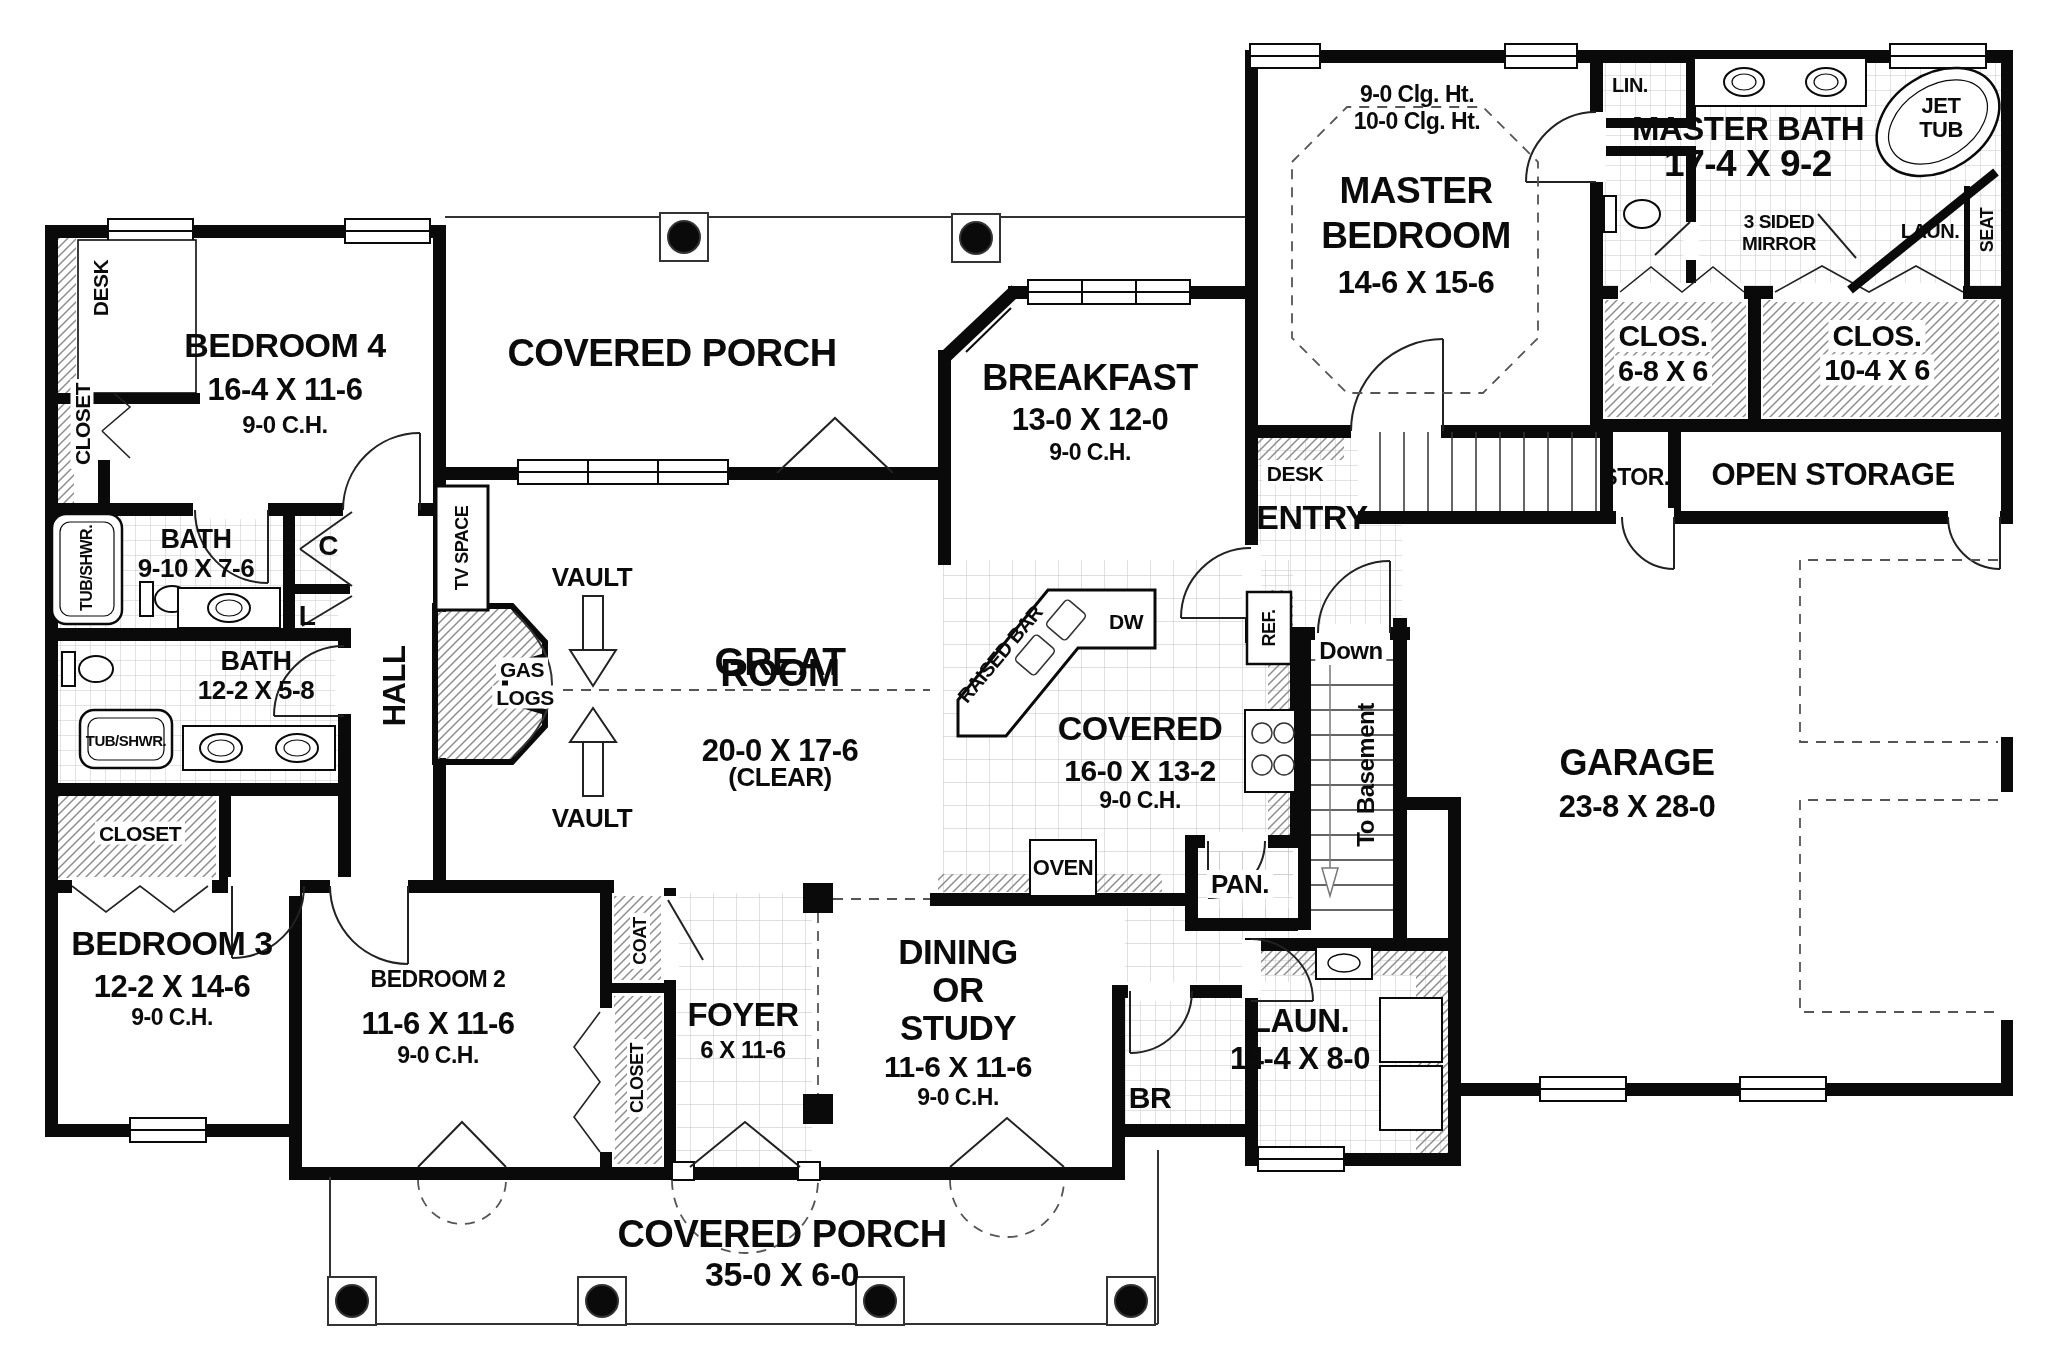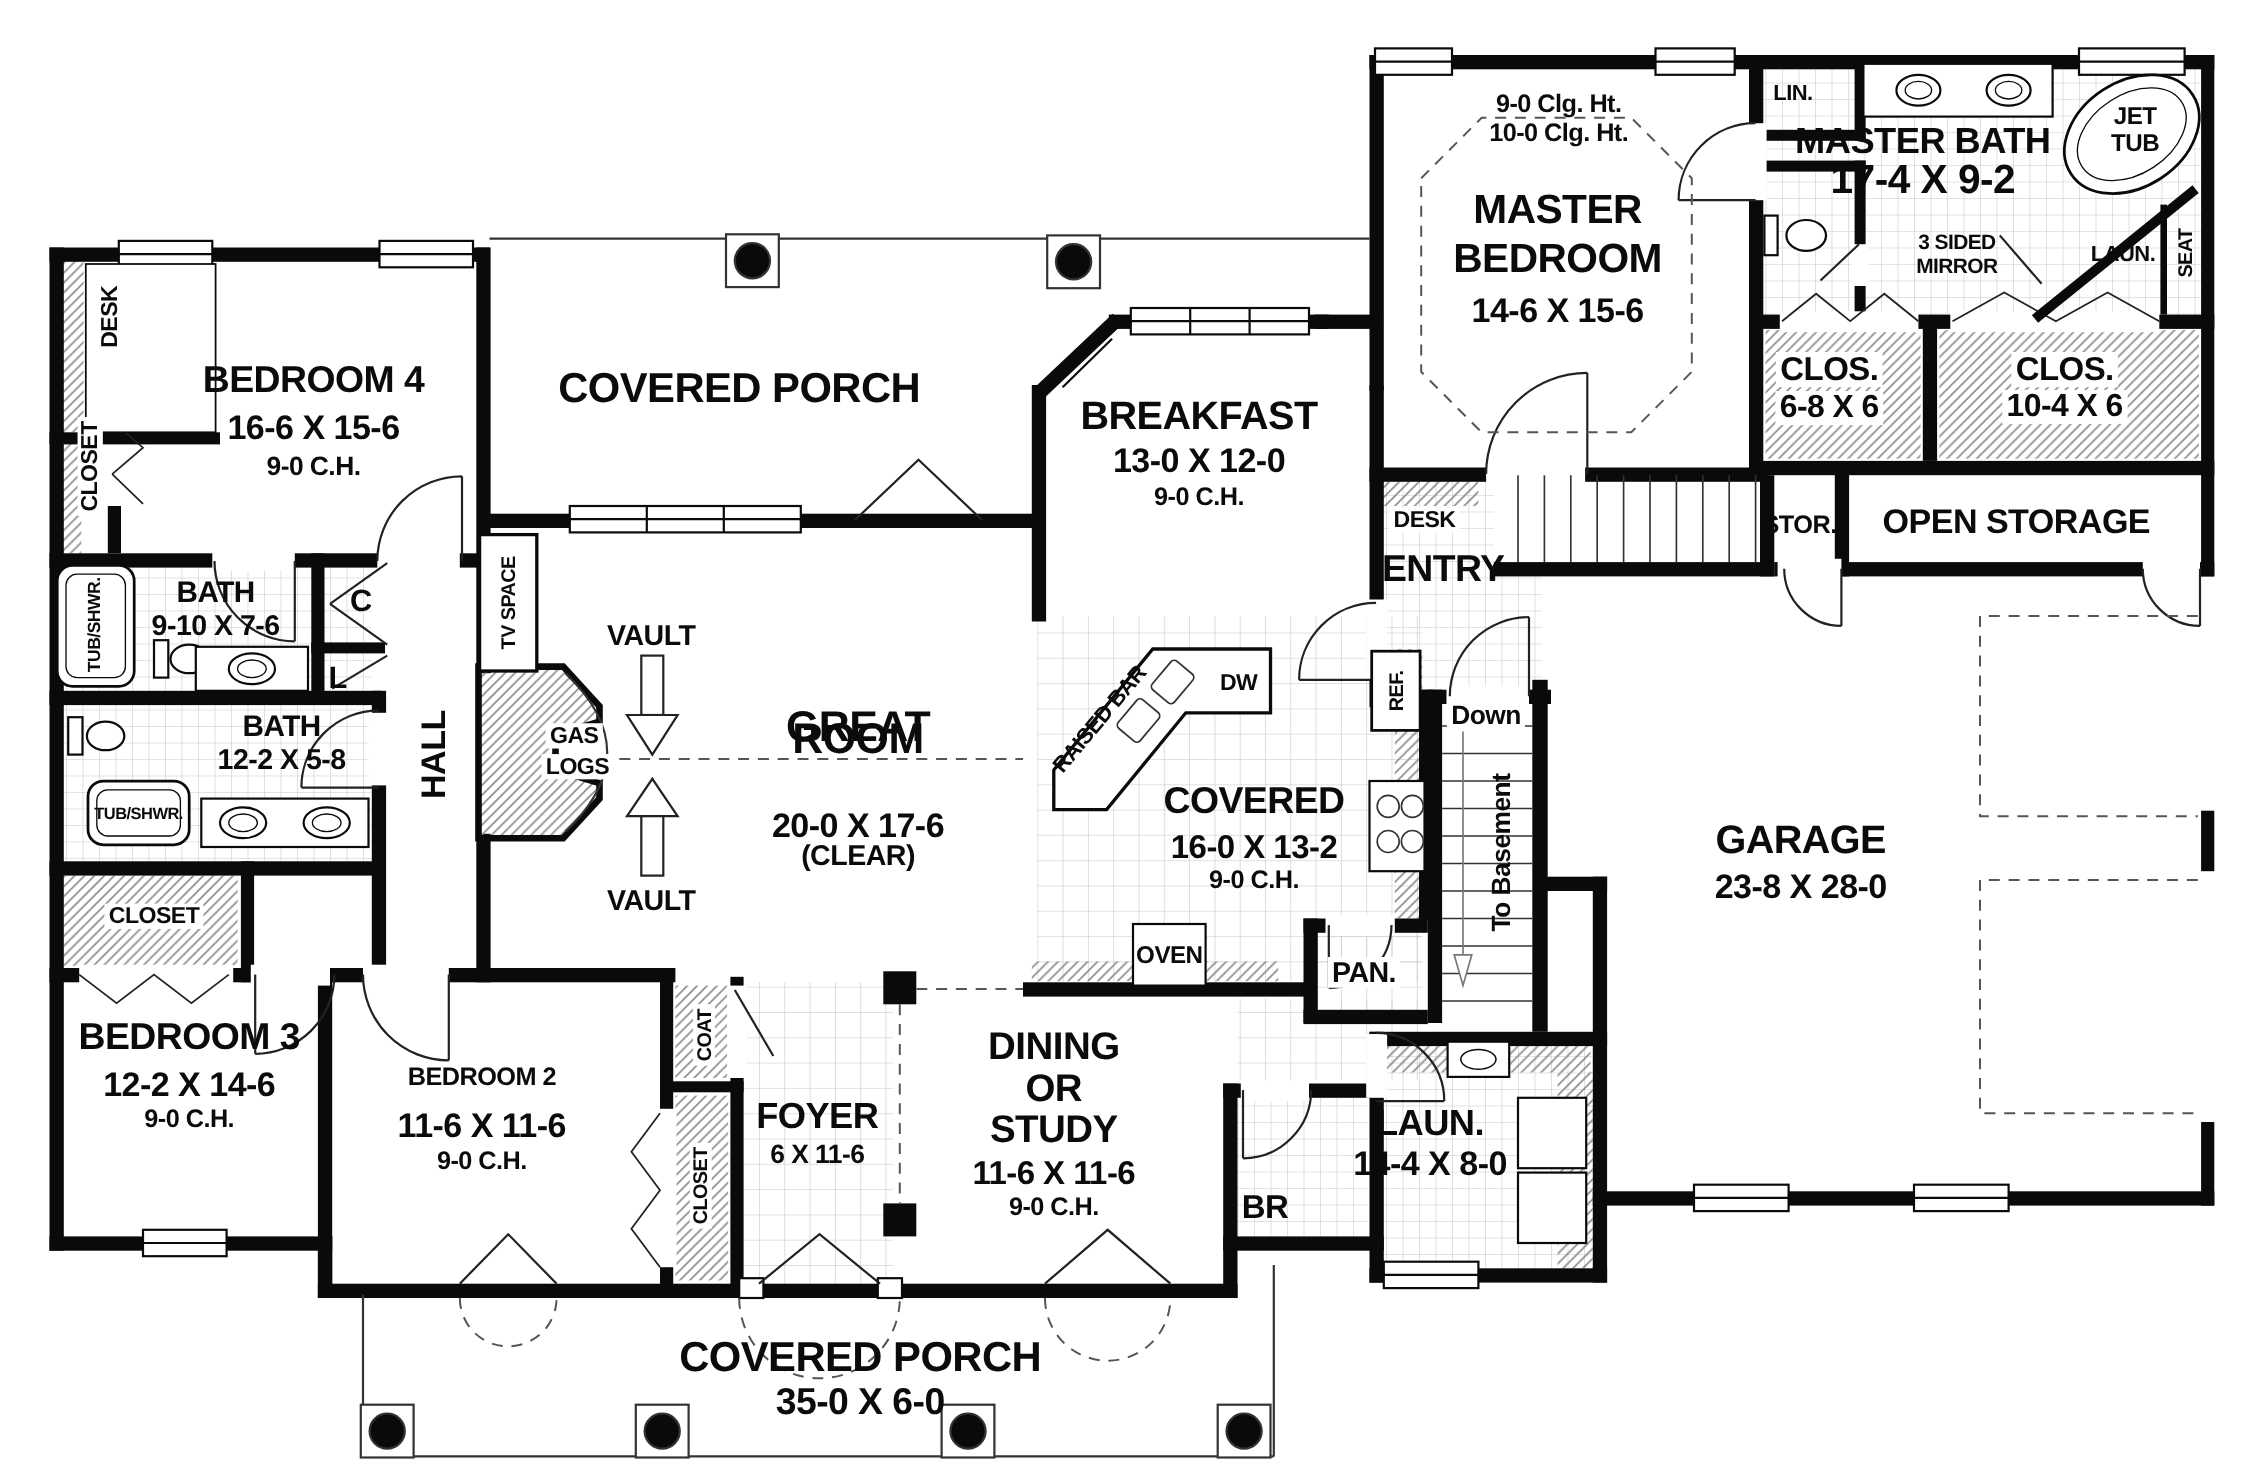--- a/index.html
+++ b/index.html
@@ -333,21 +333,21 @@
     <rect x="578" y="1277" width="48" height="48" fill="#fff"></rect>
         <circle cx="602" cy="1301" r="16" fill="#0a0a0a"></circle>
     <rect x="856" y="1277" width="48" height="48" fill="#fff"></rect>
         <circle cx="880" cy="1301" r="16" fill="#0a0a0a"></circle>
     <rect x="1107" y="1277" width="48" height="48" fill="#fff"></rect>
         <circle cx="1131" cy="1301" r="16" fill="#0a0a0a"></circle>
   </g>
 </svg>
 
 <div class="lb" style="left:285px;top:345px;font-size:34px">BEDROOM 4</div>
-<div class="lb" style="left:285px;top:389px;font-size:31px">16-6 X 15-6</div>
+<div class="lb" style="left:285px;top:389px;font-size:31px">16-4 X 11-6</div>
 <div class="lb" style="left:285px;top:425px;font-size:24px">9-0 C.H.</div>
 <div class="lb v" style="left:100px;top:288px;font-size:21px">DESK</div>
 <div class="lb v bg" style="left:82px;top:424px;font-size:21px">CLOSET</div>
 
 <div class="lb" style="left:672px;top:353px;font-size:38px">COVERED PORCH</div>
 
 <div class="lb" style="left:1090px;top:378px;font-size:36px">BREAKFAST</div>
 <div class="lb" style="left:1090px;top:419px;font-size:31px">13-0 X 12-0</div>
 <div class="lb" style="left:1090px;top:452px;font-size:23px">9-0 C.H.</div>
 

